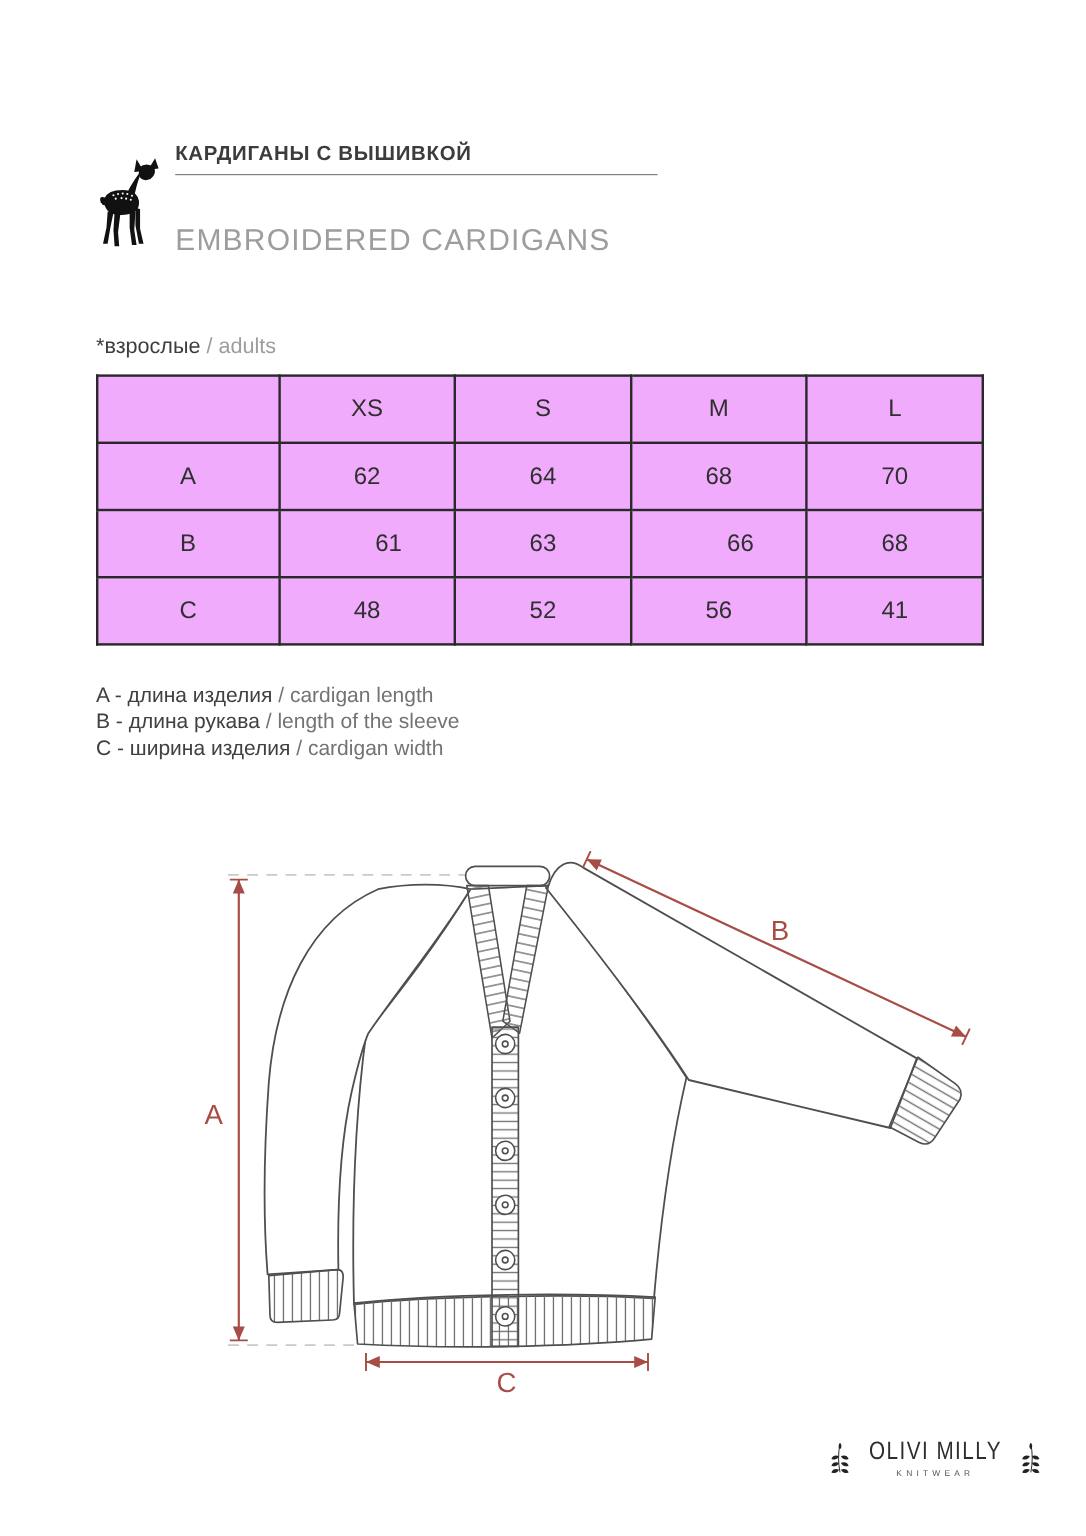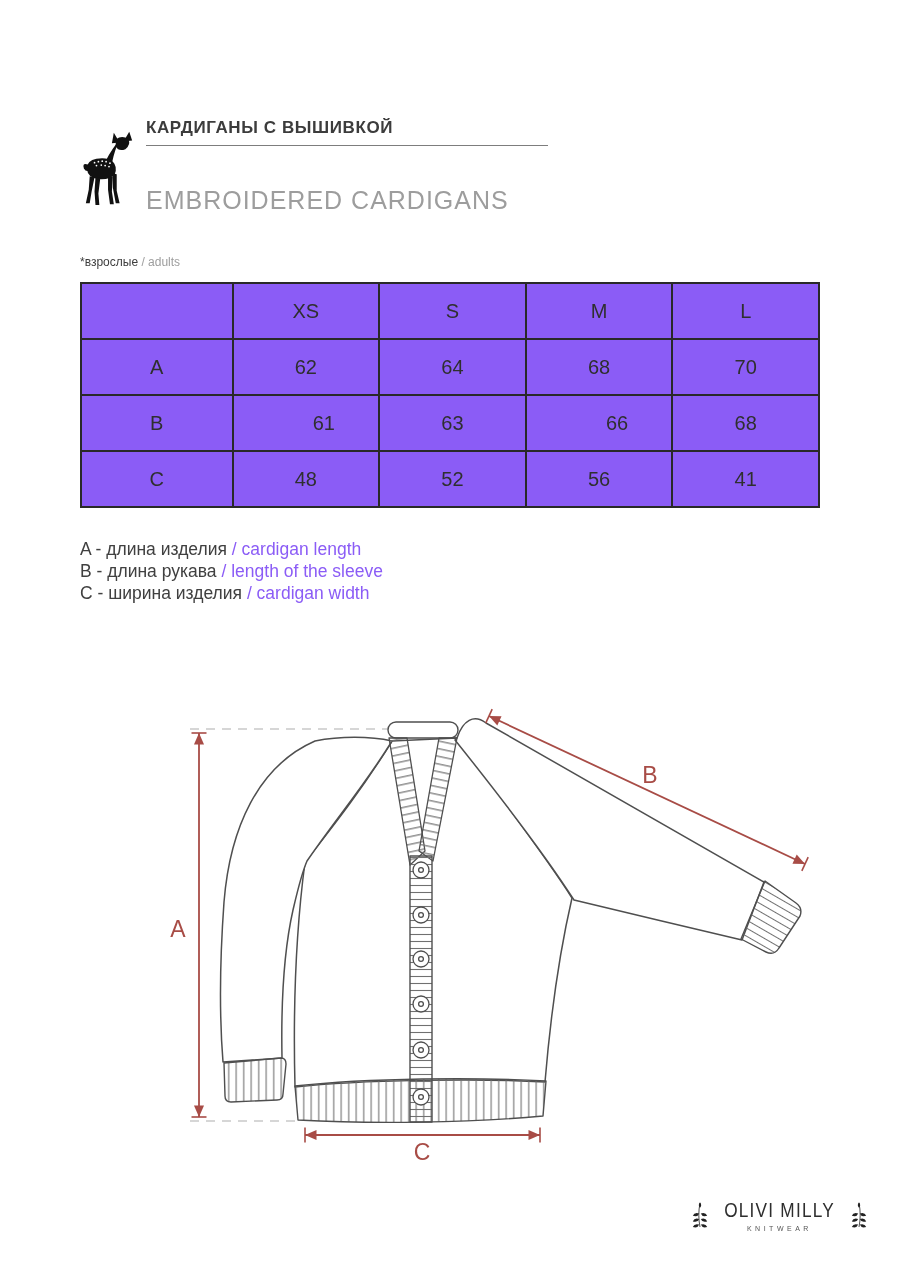--- a/index.html
+++ b/index.html
@@ -12,40 +12,40 @@
 
   
   .brand-header { display:flex; align-items:center; }
   .deer { width:58px; height:82px; flex:0 0 auto; }
   .titles { margin-left:8px; }
   .title-ru { font-size:17px; font-weight:600; letter-spacing:.6px; color:#3c3c3c; }
   .title-divider { width:402px; height:0; border-top:1.6px solid #7d7d7d; margin:7px 0 6px 0; }
   .title-en { font-size:25px; font-weight:500; letter-spacing:1px; color:#9d9d9d;margin-top:40px; }
 
   
-  .note { margin-top:40px; font-size:12px; }
+  .note { margin-top:63px; font-size:18px; }
   .note .ru { color:#3d3d3d; }
   .note .en { color:#9d9d9d; }
 
   
   table.size-table { border-collapse:collapse; margin-top:13px; table-layout:fixed; }
   table.size-table td {
     border:2px solid #292929; height:56px; text-align:center; vertical-align:middle;
-    font-size:20px; color:#2f2f2f; background:#8b5cf6;
+    font-size:20px; color:#2f2f2f; background:#f0abfc;
   }
   td.col-label { width:152px; }
   td.col-size  { width:147px; }
   td.shade-hdr   { background:#d9d9d9; }
   td.shade-med   { background:#dcdcdc;padding-left:36px; }
   td.shade-light { background:#f1f1f1; }
 
   
   .legend { margin-top:30px; font-size:17.5px; line-height:22px; }
   .legend .ru { color:#404040; }
-  .legend .en { color:#8b5cf6; }
+  .legend .en { color:#737373; }
 
   
   .diagram { position:absolute; left:148px; top:698px; width:702px; height:472px; }
 
   
   .logo { position:absolute; right:38px; top:1198px; display:flex; align-items:center;text-align:center; }
   .logo .text { display:flex; flex-direction:column; align-items:center; margin:0 4px; }
   .brand-name { font-size:21px; letter-spacing:1.5px; color:#2e2e2e; font-weight:500;
                 transform:scaleX(.82); white-space:nowrap; }
   .brand-sub  { font-size:7px; letter-spacing:3.5px; color:#555; margin-top:3px; }

